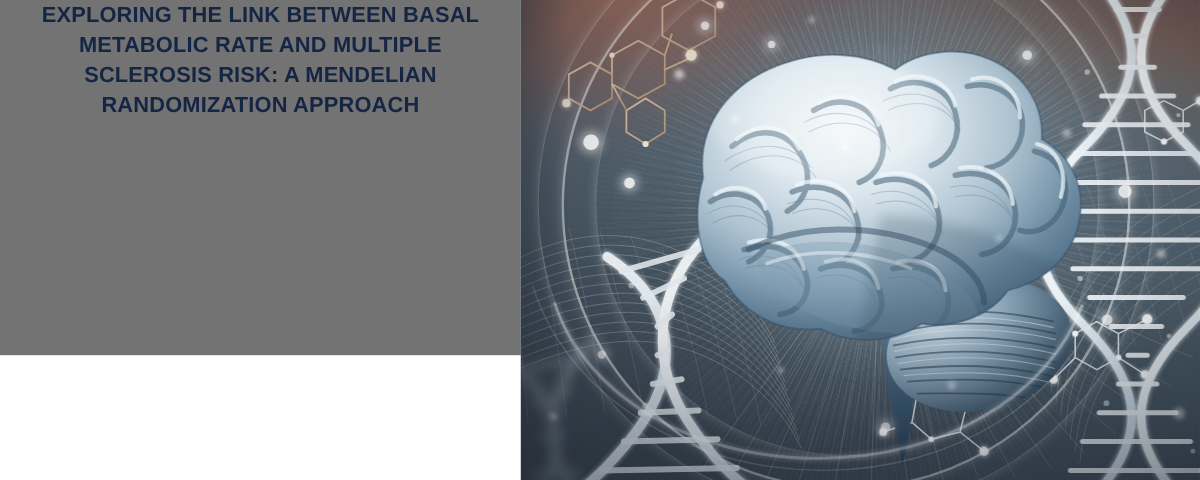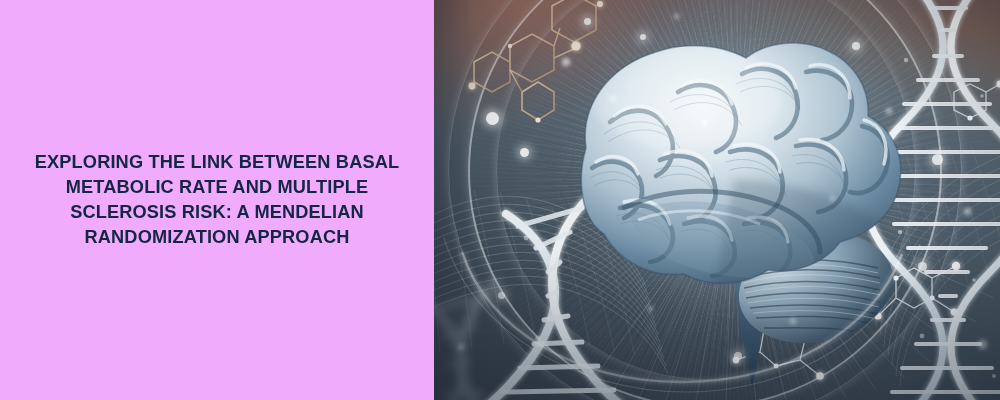--- a/index.html
+++ b/index.html
@@ -2,22 +2,22 @@
 <html><head>
 <meta charset="utf-8">
 <style>
   html,body{margin:0;padding:0;background:#fff;}
   body{width:1000px;height:400px;overflow:hidden;font-family:"Liberation Sans",sans-serif;}
 
   .page{position:relative;width:1000px;height:400px;background:#ffffff;display:flex;}
 
   
   .title-panel{
-    position:relative;width:434px;height:400px;background:#f0abfc;
-    display:flex;align-items:center;justify-content:center;flex:0 0 434px;
+    position:relative;width:434px;height:296px;background:#737373;
+    display:flex;justify-content:center;flex:0 0 434px;
   }
   .article-title{
     margin:0;padding:0 14px;
     font-family:"Liberation Sans",sans-serif;
     font-size:18.2px;line-height:25px;font-weight:700;
     letter-spacing:.15px;text-transform:uppercase;text-align:center;
     color:#152544;width:400px;
   }
 
   

